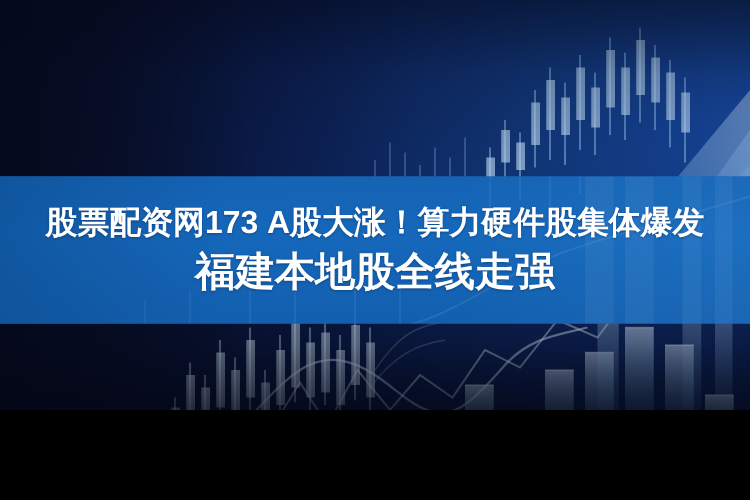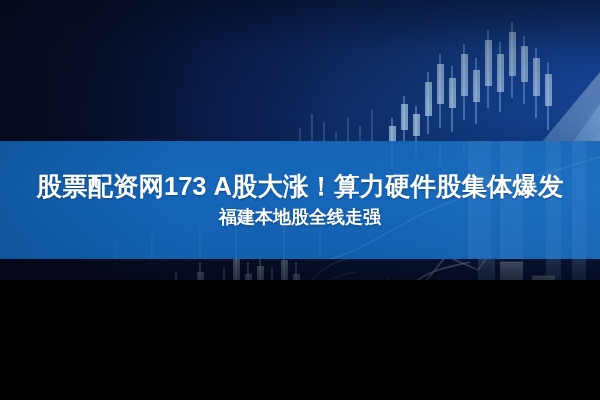--- a/index.html
+++ b/index.html
@@ -4,21 +4,21 @@
 <title>Stock News Banner</title>
 <style>
   html, body {
     margin: 0;
     padding: 0;
     background: #000;
   }
   #stage {
     position: relative;
     width: 600px;
-    height: 280px;
+    height: 328px;
     overflow: hidden;
     font-family: "Liberation Sans", "DejaVu Sans", sans-serif;
     background: #8b5cf6;
   }
 
   
   .bg-base {
     position: absolute;
     inset: 0;
     background:
@@ -89,21 +89,21 @@
   .hl-line {
     color: #ffffff;
     font-size: 25.5px;
     font-weight: bold;
     letter-spacing: 0px;
     line-height: 1.16;
     white-space: nowrap;
     text-shadow: 0 1px 2px rgba(4,28,62,0.40);
   }
   .hl-line-1 { font-size: 25.5px; }
-  .hl-line-2 { font-size: 18px; }
+  .hl-line-2 { font-size: 32px; }
 </style>
 </head>
 <body>
 
 <div id="stage">
 
   <div class="bg-base"></div>
 
   <div class="layer">
     <svg viewBox="0 0 600 400" xmlns="http://www.w3.org/2000/svg">

